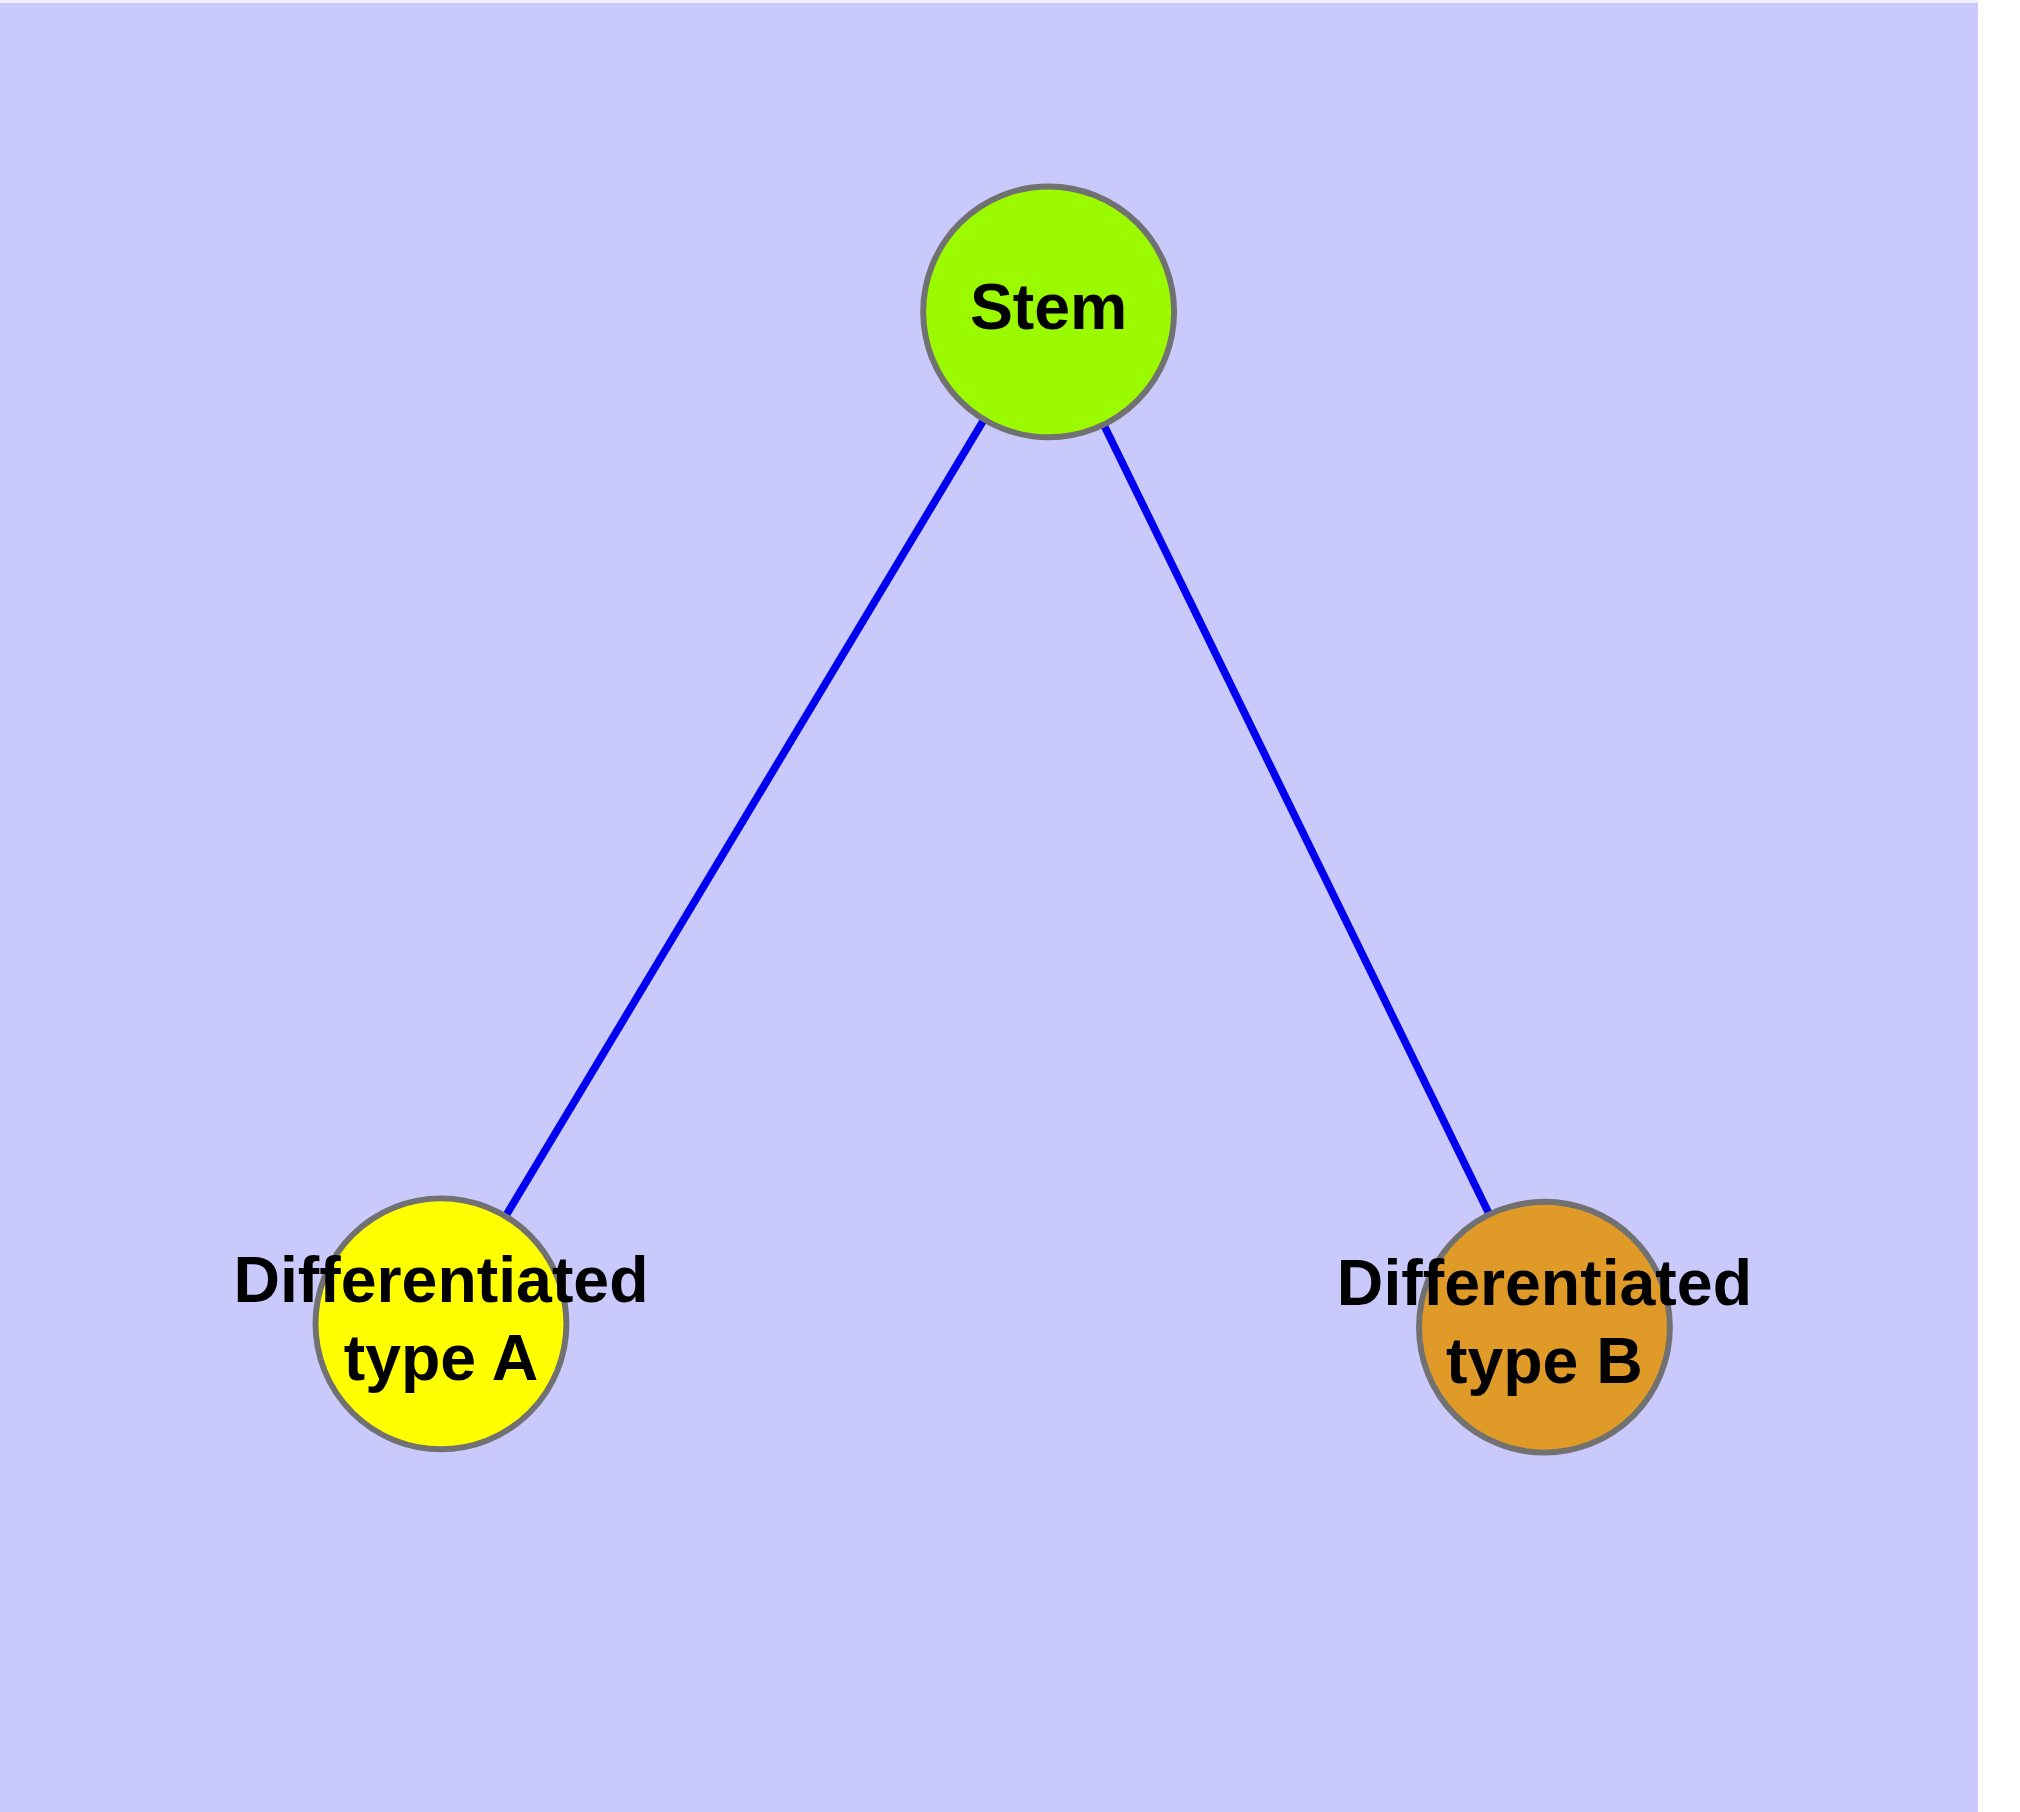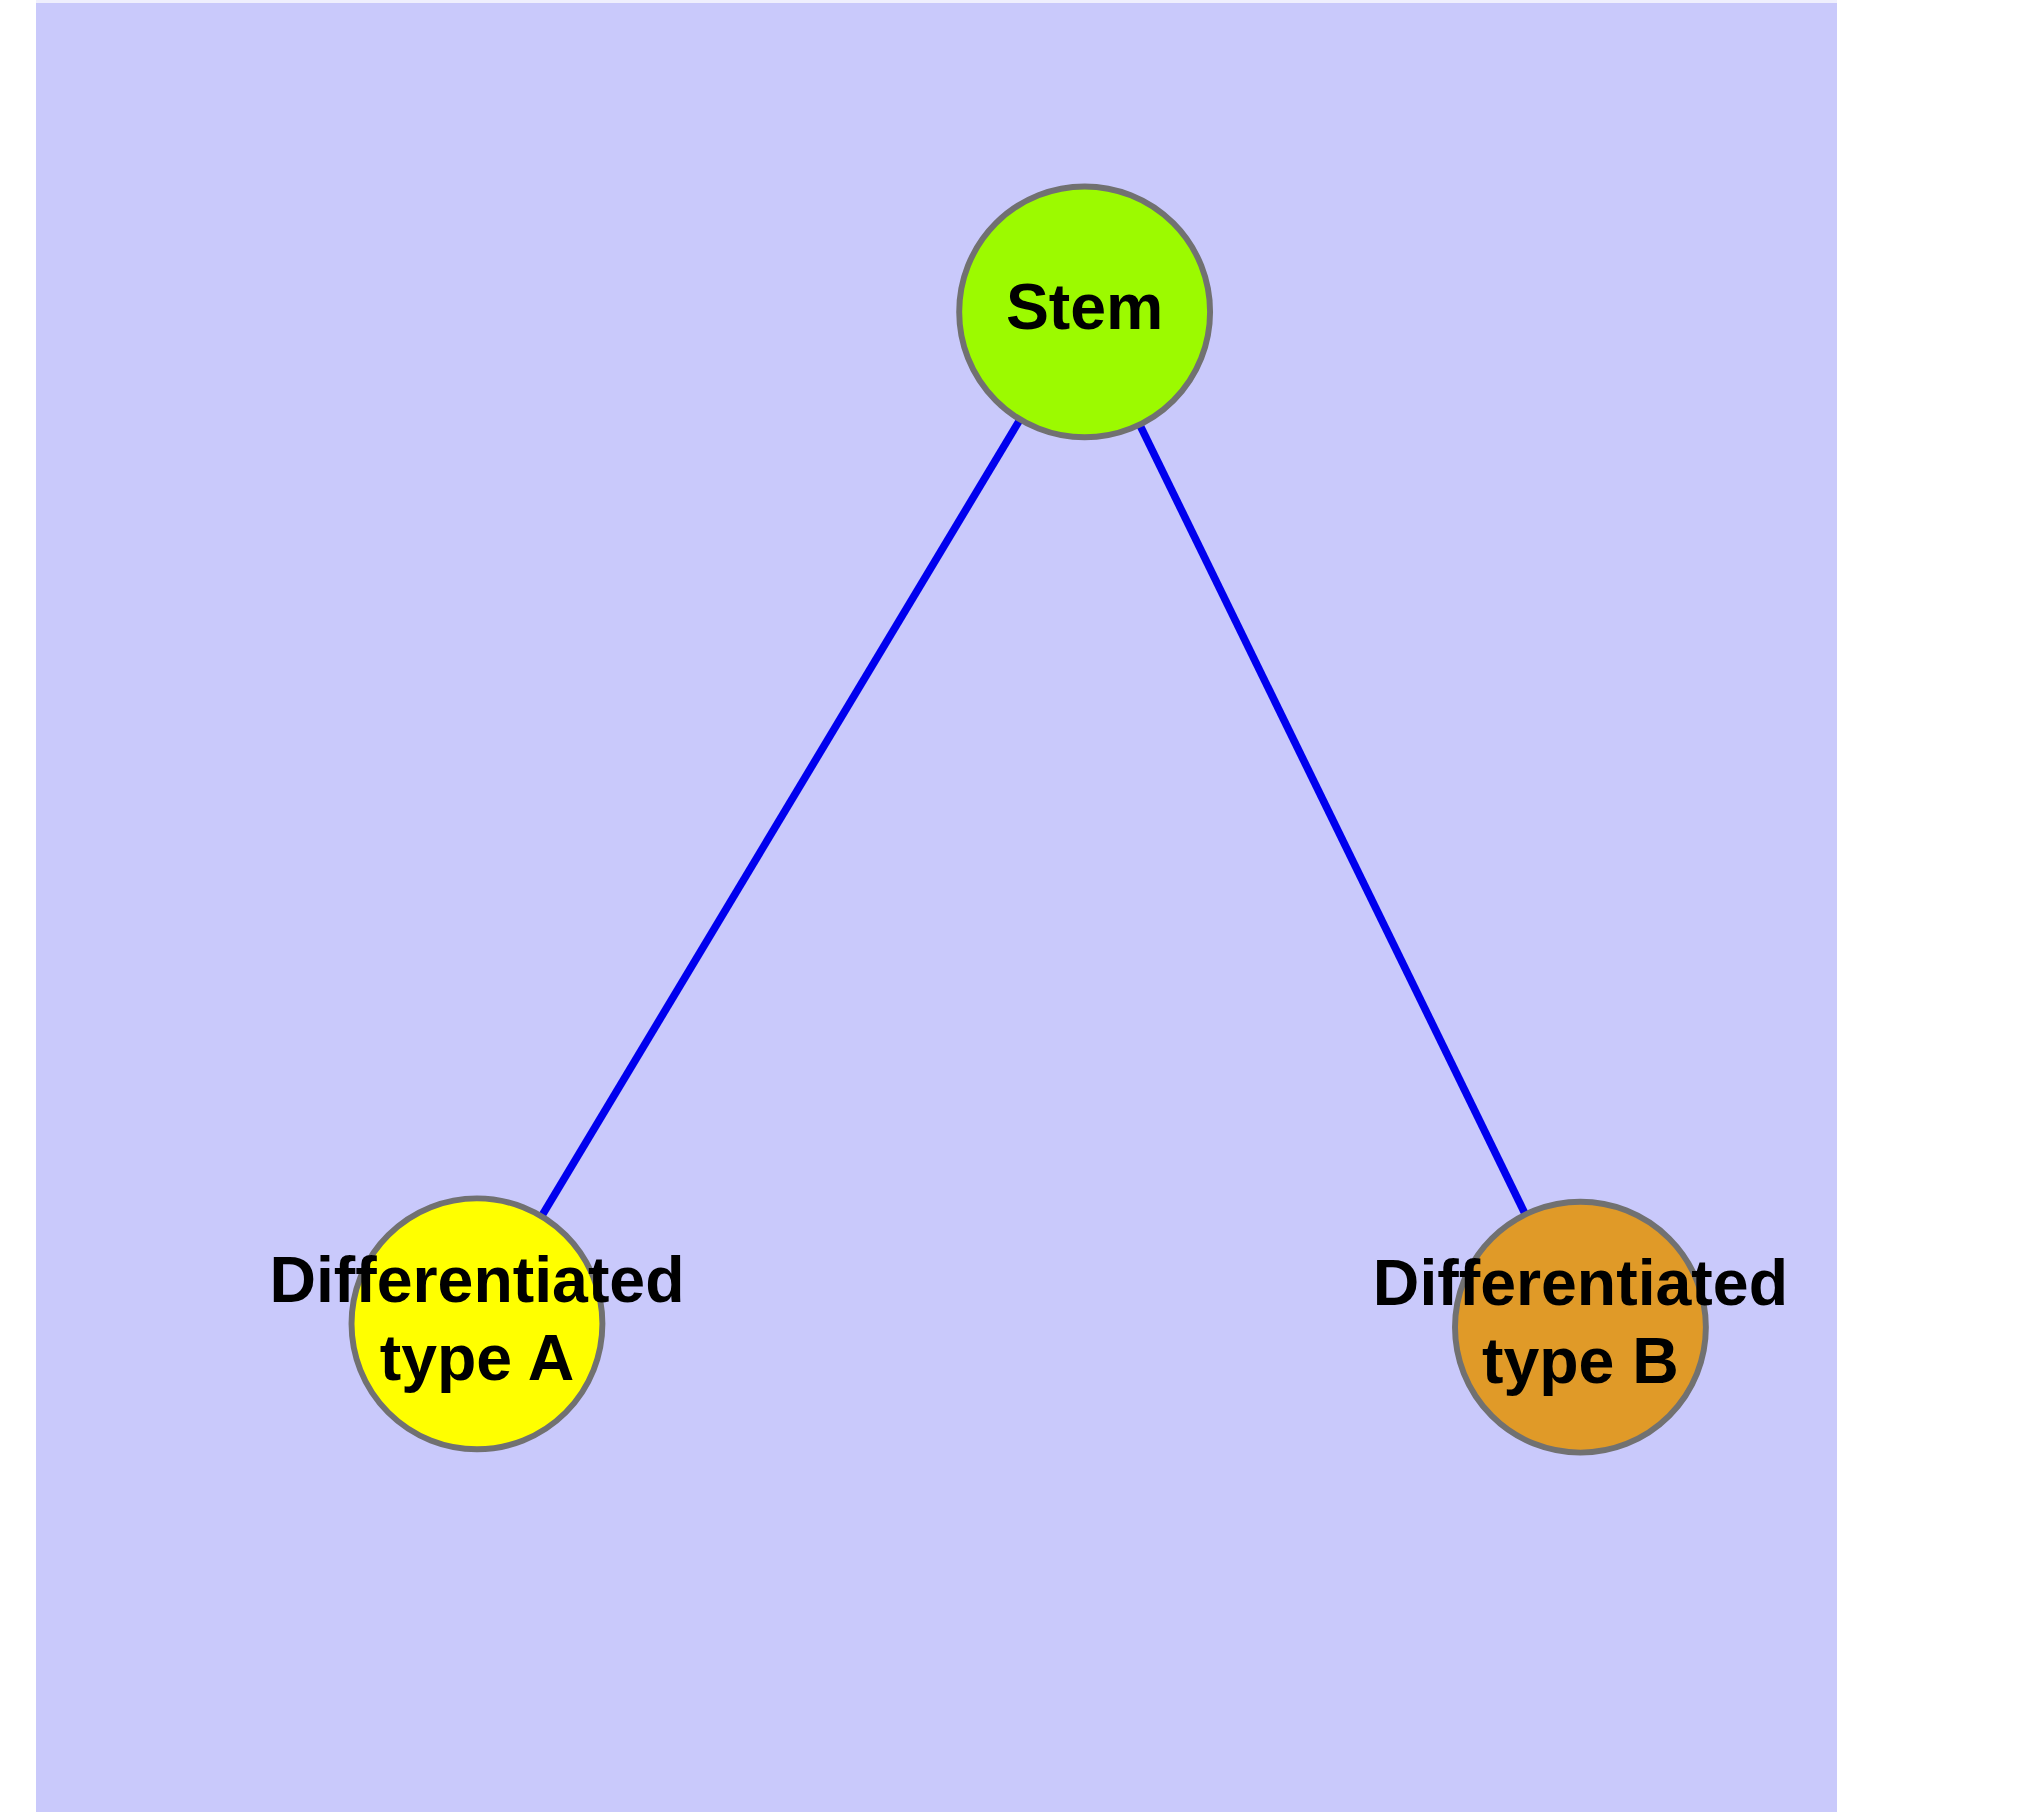--- a/index.html
+++ b/index.html
@@ -3,26 +3,25 @@
 <meta charset="utf-8">
 <title>Cell differentiation network diagram</title>
 <style>
   html, body {
     margin: 0;
     padding: 0;
     background: #ffffff;
   }
   #canvas {
     position: relative;
-    width: 1801px;
+    width: 1978px;
     height: 1812px;
     background: #c9c9fb;
     overflow: hidden;
     font-family: "Liberation Sans", sans-serif;
-    margin-left: 36px;
   }
   #graph-svg {
     position: absolute;
     inset: 0;
     width: 2021px;
     height: 1812px;
     display: block;
   }
   .edge-line {
     stroke: #0000ee;

